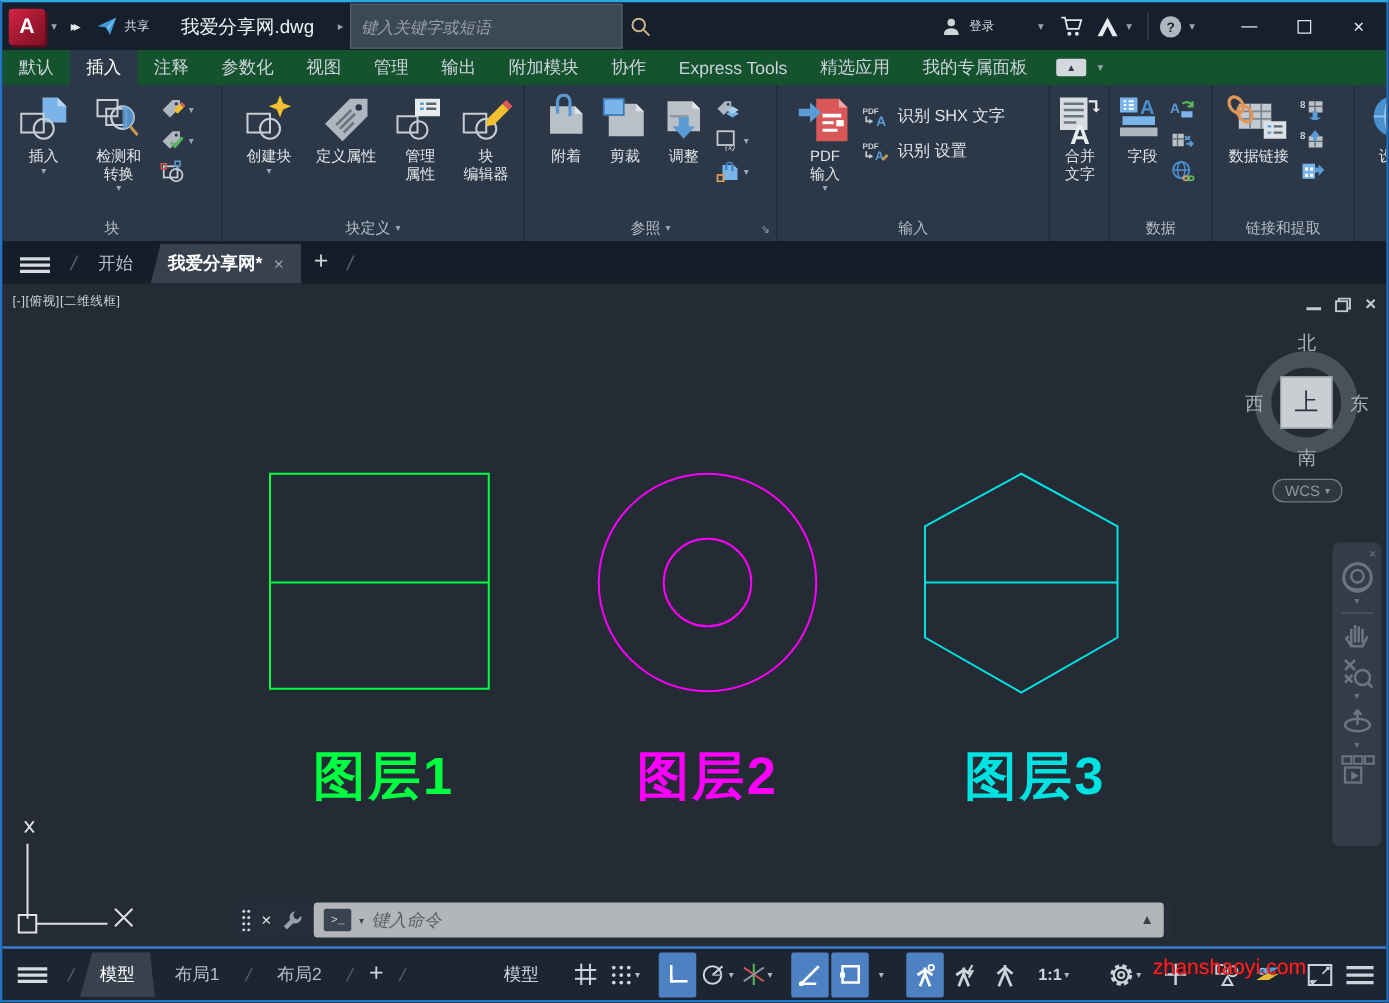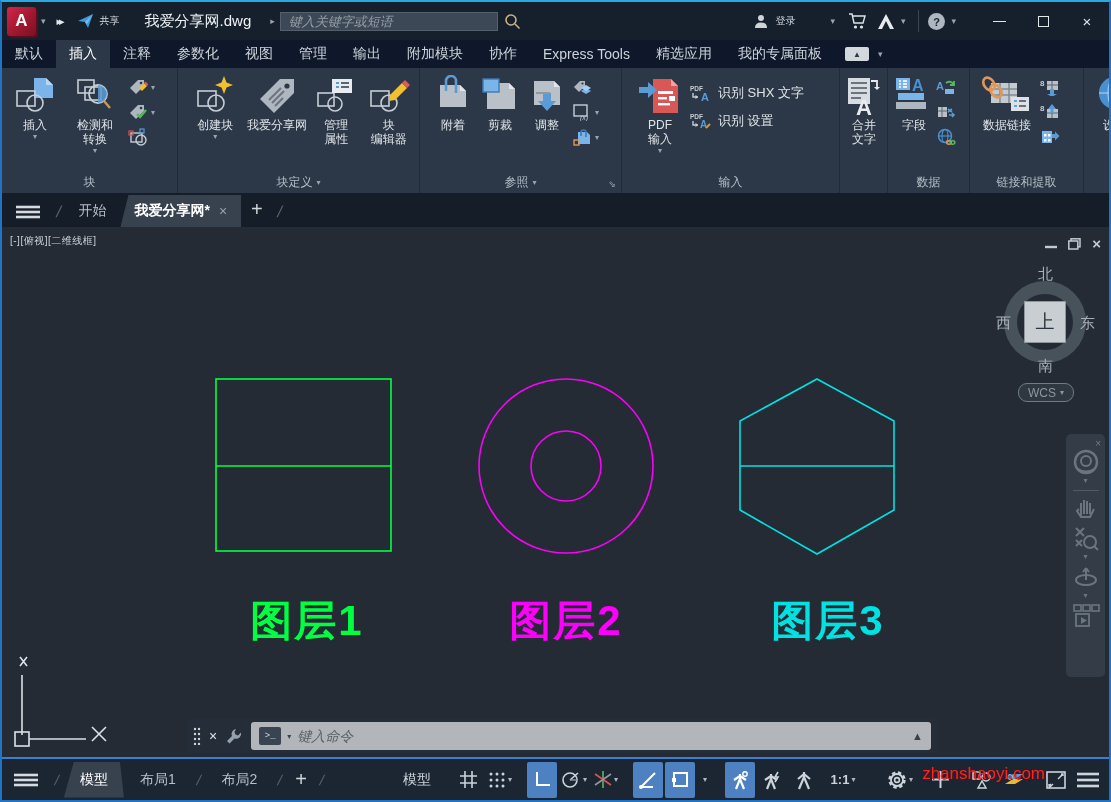--- a/index.html
+++ b/index.html
@@ -8,30 +8,30 @@
   .window { position:absolute; inset:0; border-top:2px solid #29a9e1; border-left:2px solid #2173c6; border-right:2px solid #2173c6; border-bottom:2px solid #2173c6; display:flex; flex-direction:column; }
 
   
   .titlebar { height:38px; background:#16202d; display:flex; align-items:center; color:#d6dbe1; flex:0 0 auto; }
   .acad-logo { width:29px; height:29px; margin-left:5px; border-radius:3px; background:linear-gradient(135deg,#d6244a,#a01830 55%,#7c1024); color:#fff; font-weight:bold; font-size:17px; display:flex; align-items:center; justify-content:center; box-shadow:2px 2px 0 #5c0c1c; }
   .caret { color:#9aa4af; font-size:9px; margin:0 5px; }
   .dbl-chev { color:#e3e8ec; font-size:11px; letter-spacing:-3px; margin:0 8px 0 6px; }
   .tb-item { display:flex; align-items:center; gap:6px; font-size:10px; margin:0 7px; color:#d6dbe1; }
   .doc-title { font-size:15px; color:#eef2f5; margin:0 14px 0 18px; }
   .searchwrap { display:flex; align-items:center; gap:6px; }
-  .search-input { width:218px; height:19px; background:#3d4856; border:1px solid #55606e; color:#c8ced5; font-size:13px; font-style:italic; padding:0 8px; outline:none; }
+  .search-input { width:218px; height:36px; background:#3d4856; border:1px solid #55606e; color:#c8ced5; font-size:13px; font-style:italic; padding:0 8px; outline:none; }
   .search-input::placeholder { color:#959ea8; font-style:italic; }
   .tb-right { margin-left:auto; display:flex; align-items:center; }
   .tb-sep { width:1px; height:22px; background:#3a4552; margin:0 8px; }
   .winbtn { width:44px; height:38px; display:flex; align-items:center; justify-content:center; color:#e2e7eb; font-size:15px; }
   .winbtn .bar { width:13px; border-top:1px solid #e2e7eb; display:block; }
   .winbtn .box { width:11px; height:11px; border:1px solid #e2e7eb; display:block; }
 
   
-  .ribbontabs { height:28px; background:#0f172a; display:flex; align-items:stretch; font-size:14px; color:#ccd3da; flex:0 0 auto; }
+  .ribbontabs { height:28px; background:#14532d; display:flex; align-items:stretch; font-size:14px; color:#ccd3da; flex:0 0 auto; }
   .rtab { padding:0 13px; display:flex; align-items:center; cursor:default; }
   .rtab.active { background:#2c3847; color:#fff; }
   .collapse-btn { margin-left:10px; display:flex; align-items:center; gap:4px; }
   .collapse-btn .cbox { width:24px; height:14px; background:#d3d8dd; border-radius:2px; color:#2c3847; font-size:8px; display:flex; align-items:center; justify-content:center; }
 
   
   .ribbon { height:125px; background:#2c3847; display:flex; flex:0 0 auto; overflow:hidden; }
   .panel { display:flex; flex-direction:column; border-right:1px solid #212b38; flex:0 0 auto; }
   .p-body { flex:1; display:flex; align-items:flex-start; padding:6px 4px 0 6px; gap:2px; }
   .p-label { height:22px; display:flex; align-items:center; justify-content:center; gap:4px; font-size:12px; color:#b4bdc7; position:relative; }
@@ -249,21 +249,21 @@
           <span class="bcaret">▾</span>
         </div>
         <div class="bigbtn" style="width:70px">
           <svg width="42" height="42" viewBox="0 0 42 42">
               <path d="M4 24 L24 4 h14 v14 L18 38 Z" fill="#aeb6bf"></path>
               <circle cx="31" cy="11" r="2.6" fill="#2c3847"></circle>
               <line x1="13" y1="25" x2="25" y2="13" stroke="#6b7580" stroke-width="2"></line>
               <line x1="16" y1="28" x2="28" y2="16" stroke="#6b7580" stroke-width="2"></line>
               <line x1="19" y1="31" x2="27" y2="23" stroke="#6b7580" stroke-width="2"></line>
             </svg>
-          <span class="blabel">我爱分享网</span>
+          <span class="blabel">定义属性</span>
         </div>
         <div class="bigbtn" style="width:52px">
           <svg width="42" height="42" viewBox="0 0 42 42">
               <rect x="3" y="18" width="16" height="13" fill="none" stroke="#c6cdd4" stroke-width="1.6"></rect>
               <circle cx="20" cy="29" r="7" fill="none" stroke="#c6cdd4" stroke-width="1.6"></circle>
               <rect x="17" y="4" width="20" height="14" fill="#e8ecef"></rect>
               <line x1="21" y1="8" x2="24" y2="8" stroke="#5b9bd5" stroke-width="2"></line>
               <line x1="26" y1="8" x2="34" y2="8" stroke="#5b6570" stroke-width="2"></line>
               <line x1="21" y1="12" x2="24" y2="12" stroke="#5b9bd5" stroke-width="2"></line>
               <line x1="26" y1="12" x2="34" y2="12" stroke="#5b6570" stroke-width="2"></line>

